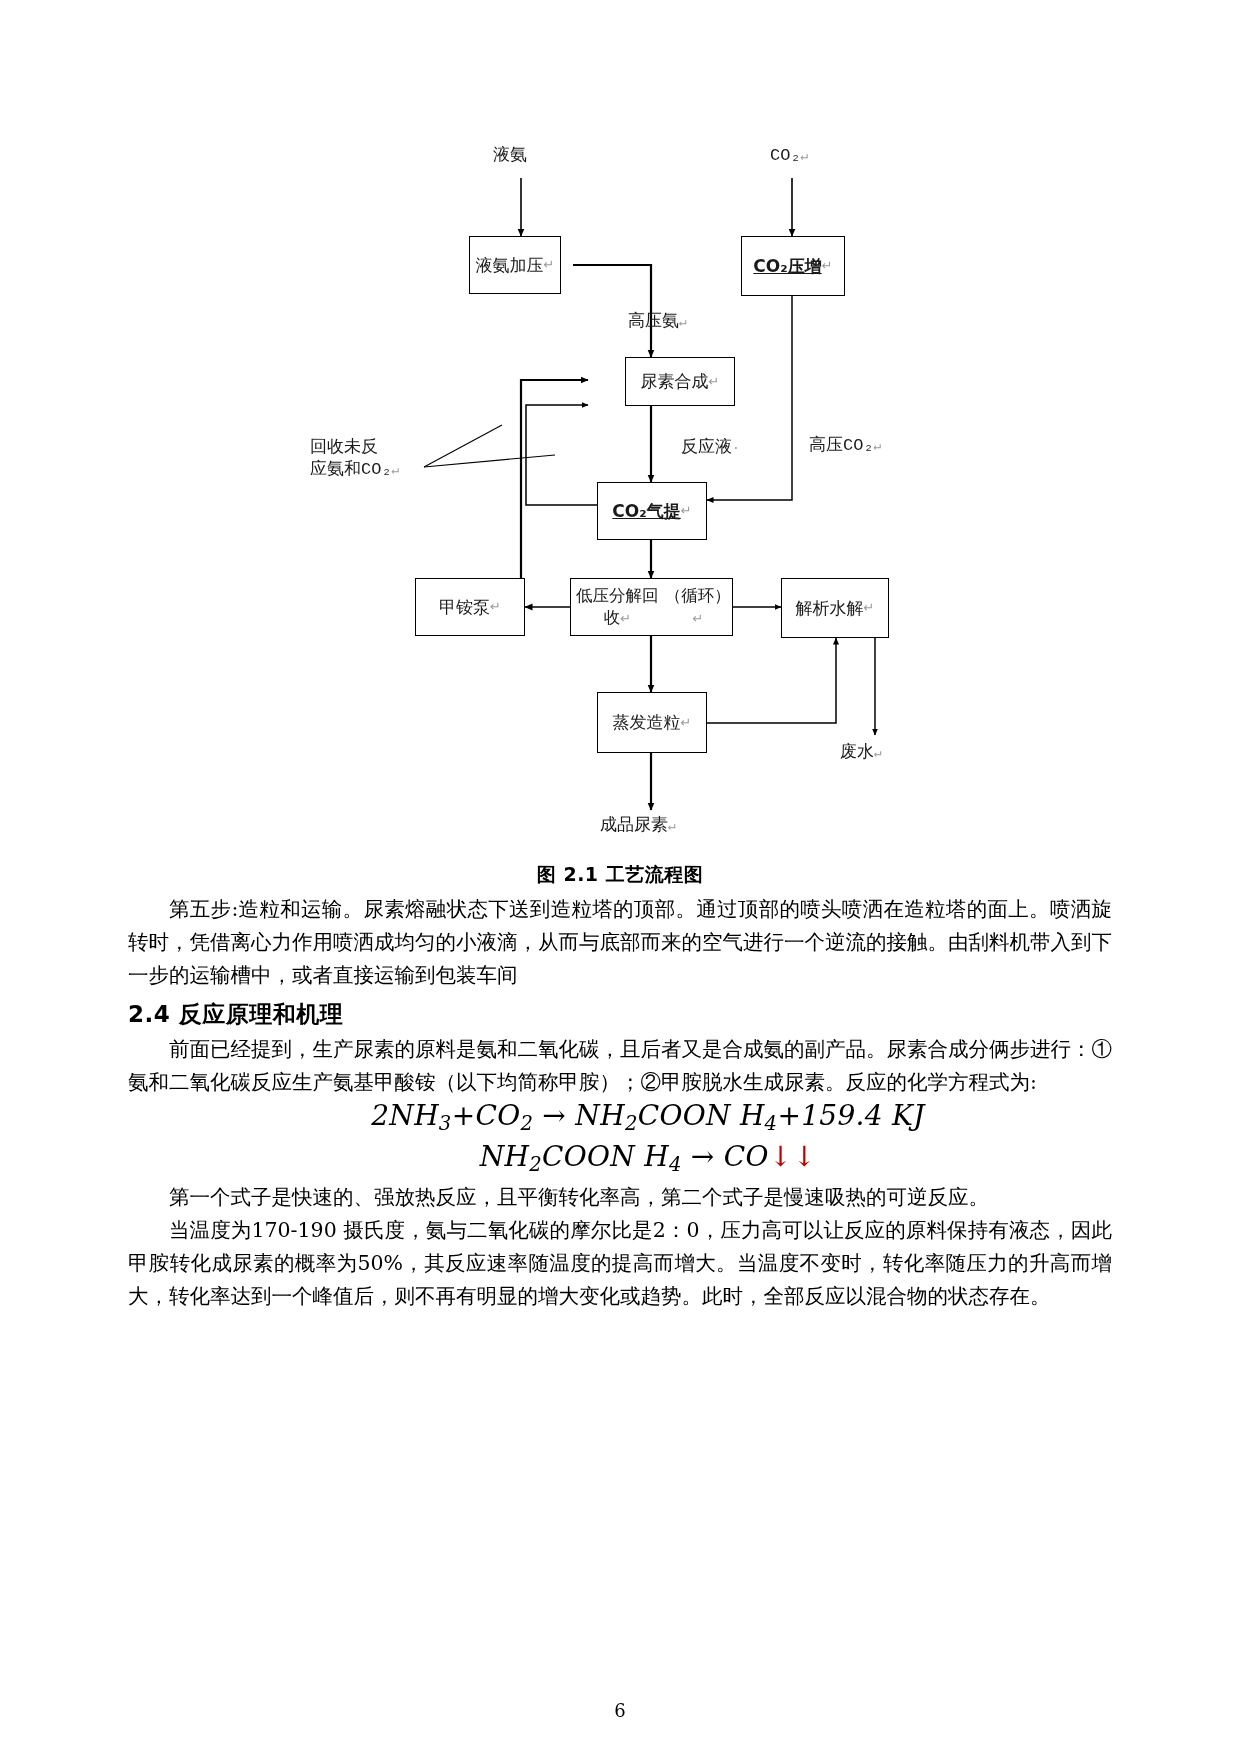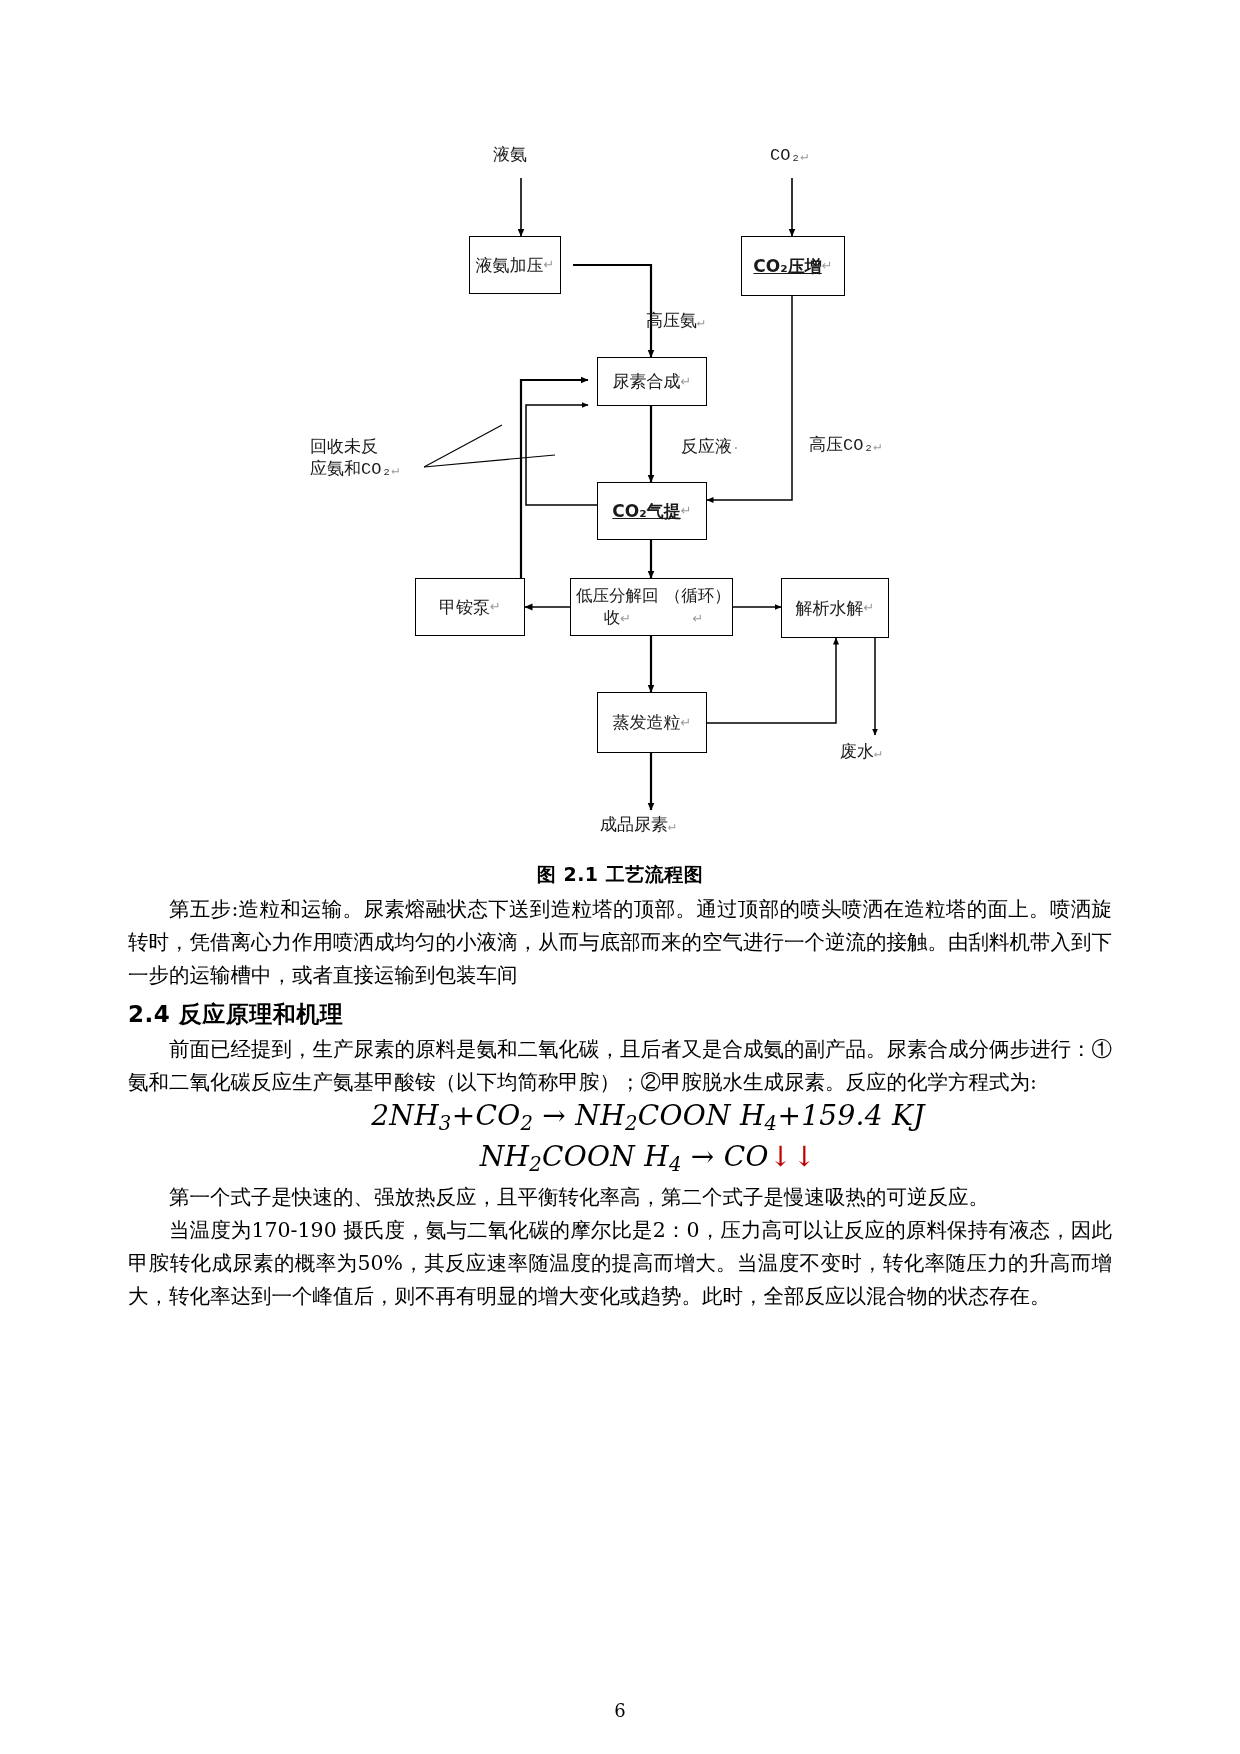--- a/index.html
+++ b/index.html
@@ -146,21 +146,21 @@
     <div class="node" style="left:469px; top:236px; width:92px; height:58px;">
       <span>液氨加压</span>
         <span class="pilcrow">↵</span>
     </div>
 
     <div class="node" style="left:741px; top:236px; width:104px; height:60px;">
       <span class="bold-chem">CO₂压增</span>
         <span class="pilcrow">↵</span>
     </div>
 
-    <div class="node" style="left:597px; top:357px; width:110px; height:49px;">
+    <div class="node" style="left:625px; top:357px; width:110px; height:49px;">
       <span>尿素合成</span>
         <span class="pilcrow">↵</span>
     </div>
 
     <div class="node" style="left:597px; top:482px; width:110px; height:58px;">
       <span class="bold-chem">CO₂气提</span>
         <span class="pilcrow">↵</span>
     </div>
 
     <div class="node two-line" style="left:570px; top:578px; width:163px; height:58px;">
@@ -176,21 +176,21 @@
     <div class="node" style="left:781px; top:578px; width:108px; height:60px;">
       <span>解析水解</span>
         <span class="pilcrow">↵</span>
     </div>
 
     <div class="node" style="left:597px; top:692px; width:110px; height:61px;">
       <span>蒸发造粒</span>
         <span class="pilcrow">↵</span>
     </div>
 
-    <div class="freelabel" style="left:646px; top:311px;">
+    <div class="freelabel" style="left:628px; top:311px;">
       <span>高压氨</span><span class="pilcrow">↵</span>
     </div>
 
     <div class="freelabel" style="left:809px; top:435px;">
       <span>高压CO₂</span><span class="pilcrow">↵</span>
     </div>
 
     <div class="freelabel" style="left:681px; top:437px;">
       <span>反应液</span><span class="pilcrow">·</span>
     </div>

